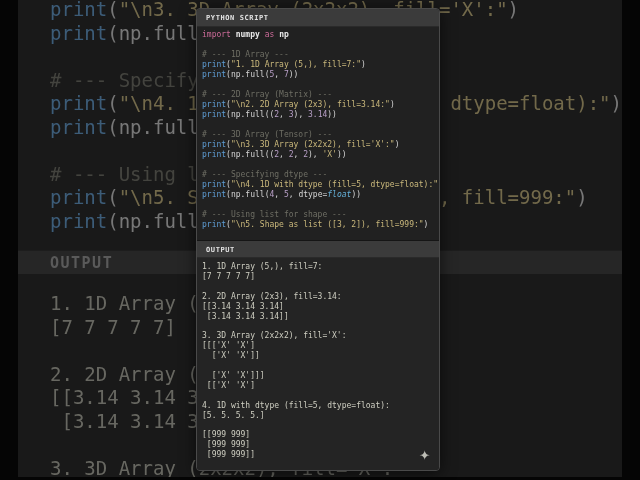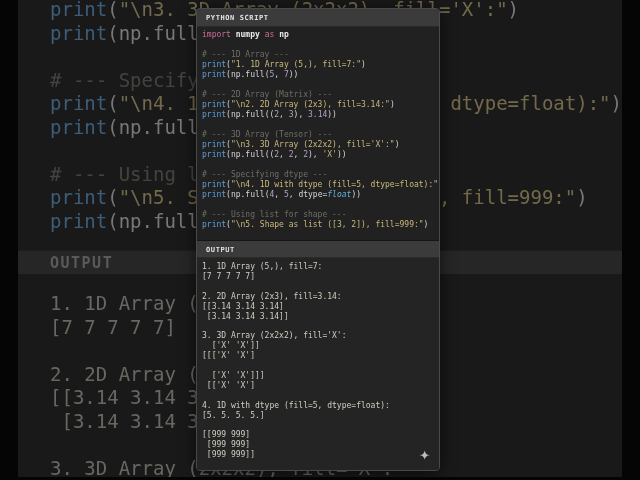--- a/index.html
+++ b/index.html
@@ -104,22 +104,22 @@
   <div class="output-body" id="output-code">
     <span class="sparkle">✦</span>
   <div class="cl">1. 1D Array (5,), fill=7:</div>
       <div class="cl">[7 7 7 7 7]</div>
       <div class="cl">&nbsp;</div>
       <div class="cl">2. 2D Array (2x3), fill=3.14:</div>
       <div class="cl">[[3.14 3.14 3.14]</div>
       <div class="cl"> [3.14 3.14 3.14]]</div>
       <div class="cl">&nbsp;</div>
       <div class="cl">3. 3D Array (2x2x2), fill='X':</div>
+      <div class="cl">[[['X' 'X']</div>
       <div class="cl">  ['X' 'X']]</div>
-      <div class="cl">[[['X' 'X']</div>
       <div class="cl">&nbsp;</div>
       <div class="cl">  ['X' 'X']]]</div>
       <div class="cl"> [['X' 'X']</div>
       <div class="cl">&nbsp;</div>
       <div class="cl">4. 1D with dtype (fill=5, dtype=float):</div>
       <div class="cl">[5. 5. 5. 5.]</div>
       <div class="cl">&nbsp;</div>
       <div class="cl">[[999 999]</div>
       <div class="cl"> [999 999]</div>
       <div class="cl"> [999 999]]</div>

